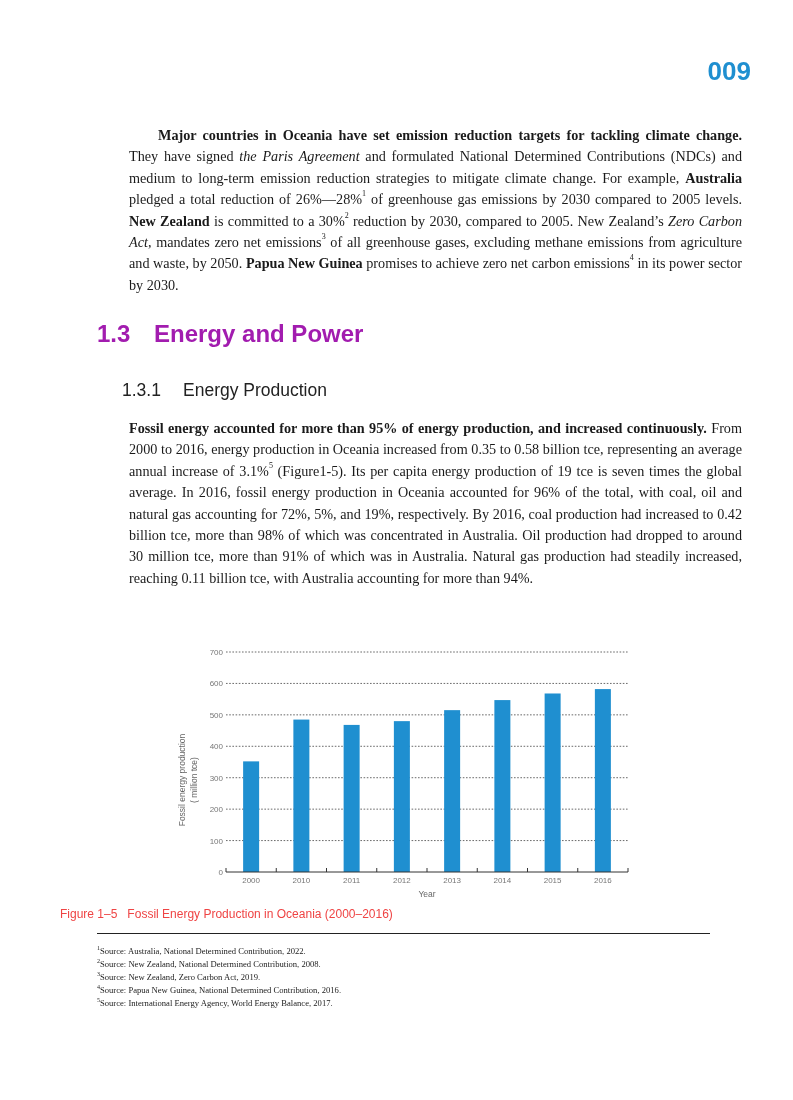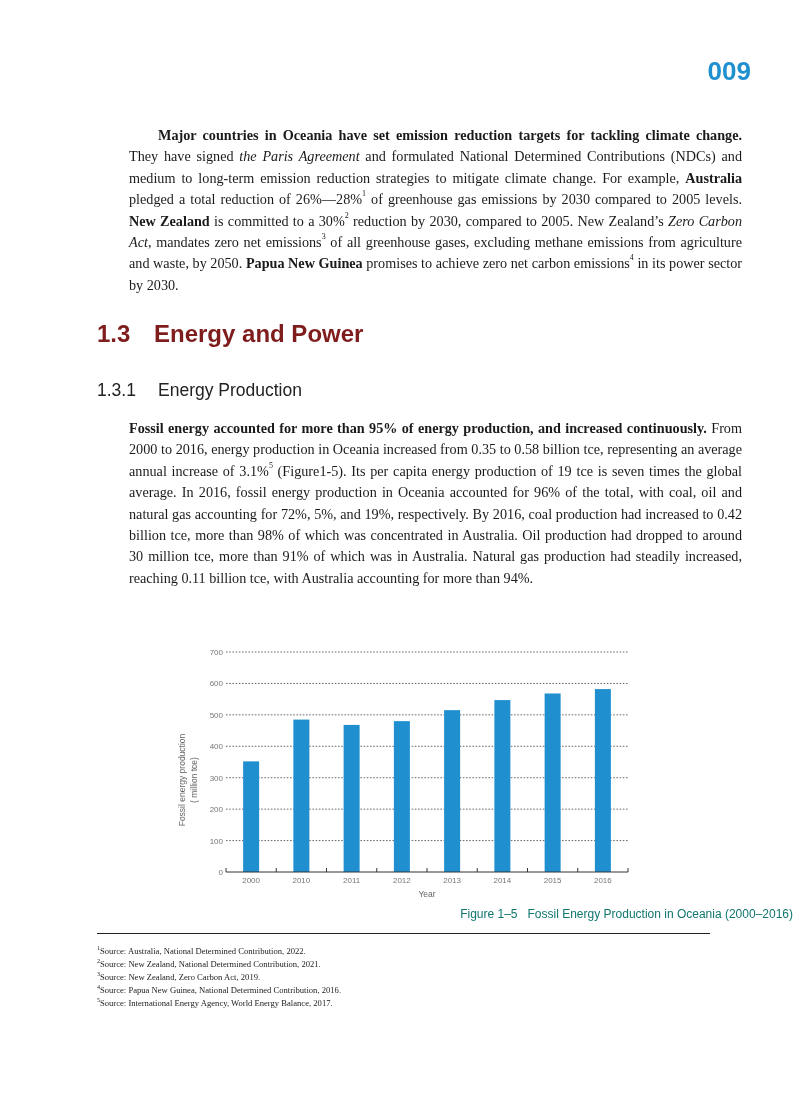--- a/index.html
+++ b/index.html
@@ -2,26 +2,26 @@
 <html><head>
 <meta charset="utf-8">
 <style>
   html, body { margin:0; padding:0; background:#fff; }
   body { width:793px; height:1100px; position:relative; overflow:hidden; font-family:"Liberation Serif", serif; color:#1a1a1a; }
   .page-num { position:absolute; right:42px; top:56px; font-family:"Liberation Sans", sans-serif; font-weight:bold; font-size:26px; color:#1f8fd0; }
   .para { position:absolute; left:97px; width:613px; font-size:14.2px; line-height:21.4px; text-align:justify;margin-left:32px; }
   .para b { font-weight:bold; }
   .indent { text-indent:29px; }
   sup { font-size:8px; vertical-align:top; line-height:1; position:relative; top:1px; }
-  .h2 { position:absolute; left:97px; top:320px; font-family:"Liberation Sans", sans-serif; font-weight:bold; font-size:24px; color:#7f1d1d; }
+  .h2 { position:absolute; left:97px; top:320px; font-family:"Liberation Sans", sans-serif; font-weight:bold; font-size:24px; color:#a21caf; }
   .h2 .num { display:inline-block; width:57px; }
   .h3 { position:absolute; left:97px; top:380px; font-family:"Liberation Sans", sans-serif; font-size:17.5px; color:#222; }
-  .h3 .num { display:inline-block; width:61px; }
+  .h3 .num { display:inline-block; width:61px;margin-left:25px; }
   .chart { position:absolute; left:170px; top:640px; width:470px; height:262px; }
-  .caption { position:absolute; left:0; width:793px; top:907px; text-align:right; font-family:"Liberation Sans", sans-serif; font-size:12px; color:#0f766e; padding-left:60px; box-sizing:border-box; }
+  .caption { position:absolute; left:0; width:793px; top:907px; text-align:left; font-family:"Liberation Sans", sans-serif; font-size:12px; color:#ef4444; padding-left:60px; box-sizing:border-box; }
   .rule { position:absolute; left:97px; width:613px; top:933px; border-top:1.3px solid #222; }
   .footnotes { position:absolute; left:97px; top:945px; font-size:8.6px; line-height:13px; color:#222; }
   .footnotes sup { font-size:6px; top:0; }
 </style>
 </head>
 <body>
 
 <div class="page-num">009</div>
 
 <div class="para indent" style="top:125px;"><b>Major countries in Oceania have set emission reduction targets for tackling climate change.</b><span> They have signed </span><i>the Paris Agreement</i><span> and formulated National Determined Contributions (NDCs) and medium to long-term emission reduction strategies to mitigate climate change. For example, </span><b>Australia</b><span> pledged a total reduction of 26%—28%</span><sup>1</sup><span> of greenhouse gas emissions by 2030 compared to 2005 levels. </span><b>New Zealand</b><span> is committed to a 30%</span><sup>2</sup><span> reduction by 2030, compared to 2005. New Zealand’s </span><i>Zero Carbon Act</i><span>, mandates zero net emissions</span><sup>3</sup><span> of all greenhouse gases, excluding methane emissions from agriculture and waste, by 2050. </span><b>Papua New Guinea</b><span> promises to achieve zero net carbon emissions</span><sup>4</sup><span> in its power sector by 2030.</span></div>
@@ -88,17 +88,17 @@
   <text id="ylabel1" transform="translate(15,140) rotate(-90)" text-anchor="middle" font-family="Liberation Sans, sans-serif" font-size="8.5" fill="#666">Fossil energy production</text>
   <text id="ylabel2" transform="translate(27,140) rotate(-90)" text-anchor="middle" font-family="Liberation Sans, sans-serif" font-size="8.5" fill="#666">( million tce)</text>
 </svg>
 
 <div class="caption">Figure 1–5&nbsp;&nbsp;&nbsp;Fossil Energy Production in Oceania (2000–2016)</div>
 
 <div class="rule"></div>
 
 <div class="footnotes" id="footnotes">
     <div><sup>1</sup><span>Source: Australia, National Determined Contribution, 2022.</span></div>
-    <div><sup>2</sup><span>Source: New Zealand, National Determined Contribution, 2021.</span></div>
+    <div><sup>2</sup><span>Source: New Zealand, National Determined Contribution, 2008.</span></div>
     <div><sup>3</sup><span>Source: New Zealand, Zero Carbon Act, 2019.</span></div>
     <div><sup>4</sup><span>Source: Papua New Guinea, National Determined Contribution, 2016.</span></div>
     <div><sup>5</sup><span>Source: International Energy Agency, World Energy Balance, 2017.</span></div>
   </div>
 
 </body></html>

